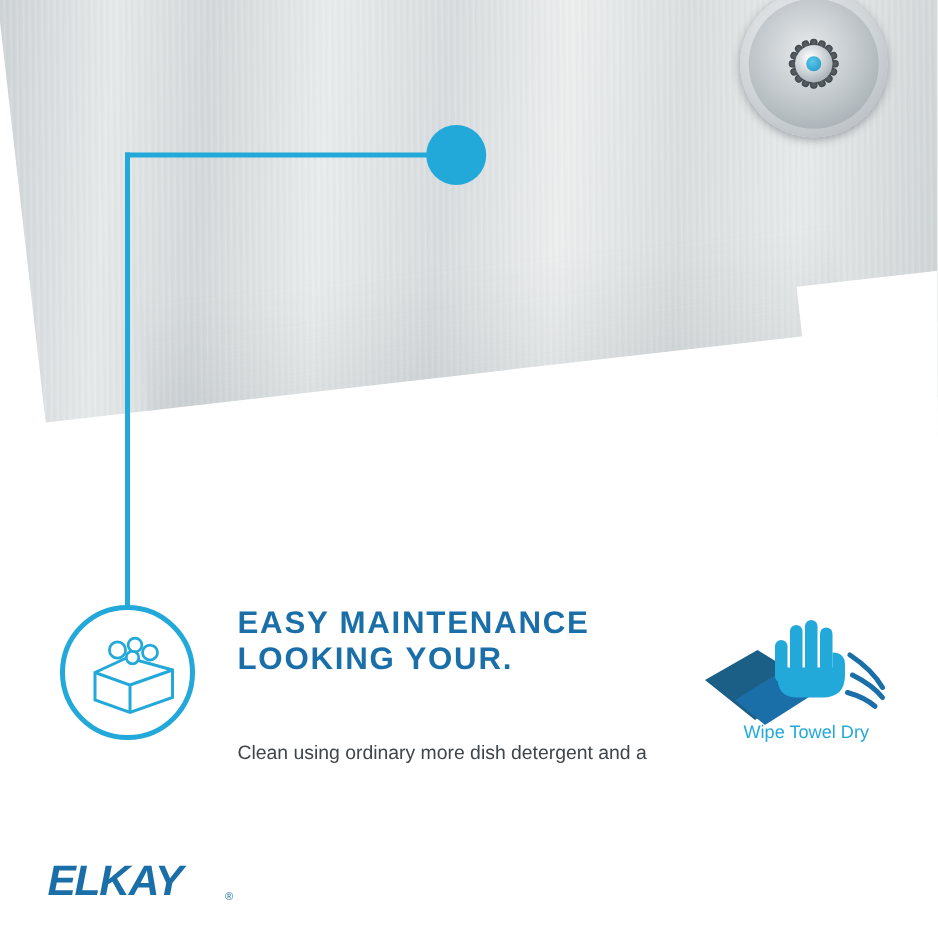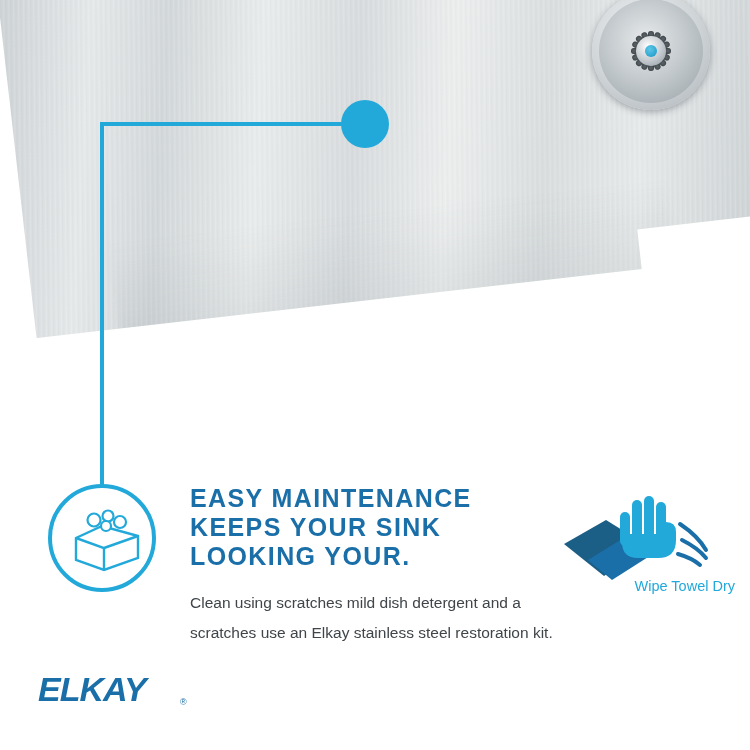--- a/index.html
+++ b/index.html
@@ -243,30 +243,30 @@
     left: 560px;
     top: 490px;
     width: 160px;
     height: 115px;
   }
   .wipe-caption {
     position: absolute;
     left: 555px;
     top: 578px;
     width: 180px;
-    text-align: right;
+    text-align: center;
     color: #22a9da;
     font-size: 14.5px;
   }
 
   
   .logo {
     position: absolute;
     left: 38px;
-    top: 671px;
+    top: 686px;
     width: 170px;
     height: 34px;
   }
   .logo-word {
     font-family: "Liberation Sans", sans-serif;
     font-weight: bold;
     font-style: italic;
     font-size: 34px;
     letter-spacing: -1px;
     fill: #1b6fa8;
@@ -322,27 +322,25 @@
         <circle cx="26" cy="12" r="6.5" stroke="#22a9da" stroke-width="2.2" fill="#ffffff"></circle>
         <circle cx="40" cy="8" r="5.5" stroke="#22a9da" stroke-width="2.2" fill="#ffffff"></circle>
         <circle cx="52" cy="14" r="6" stroke="#22a9da" stroke-width="2.2" fill="#ffffff"></circle>
         <circle cx="38" cy="18" r="5" stroke="#22a9da" stroke-width="2.2" fill="#ffffff"></circle>
       </svg>
     </span>
   </div>
 
   <div class="headline">
     <div>EASY MAINTENANCE</div>
-    <div>KEEPS YOUR SINK</div>
     <div>LOOKING YOUR.</div>
   </div>
 
   <div class="body-copy">
-    <div>Clean using scratches mild dish detergent and a</div>
-    <div>scratches use an Elkay stainless steel restoration kit.</div>
+    <div>Clean using ordinary more dish detergent and a</div>
   </div>
 
   <div class="wipe">
     <svg width="160" height="115" viewBox="0 0 160 115" fill="none">
 
       <path d="M4 54 L46 30 L88 56 L44 86 Z" fill="#1b5e86"></path>
       <path d="M28 70 L70 44 L96 62 L52 90 Z" fill="#1b6fa8"></path>
 
       <g fill="#22a9da">
         <rect x="60" y="22" width="10" height="34" rx="5"></rect>

